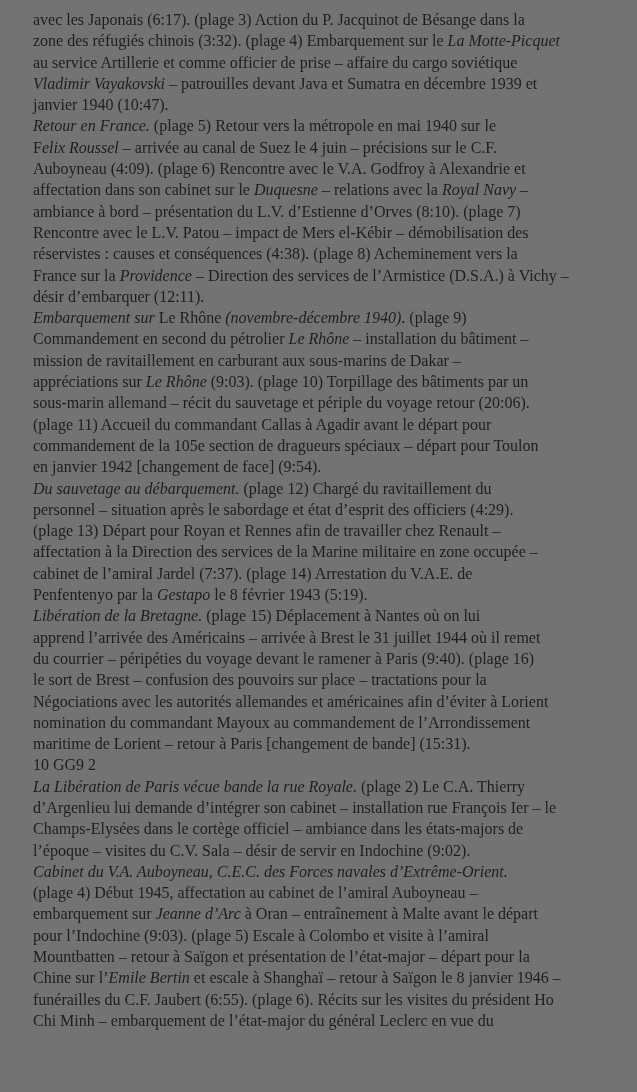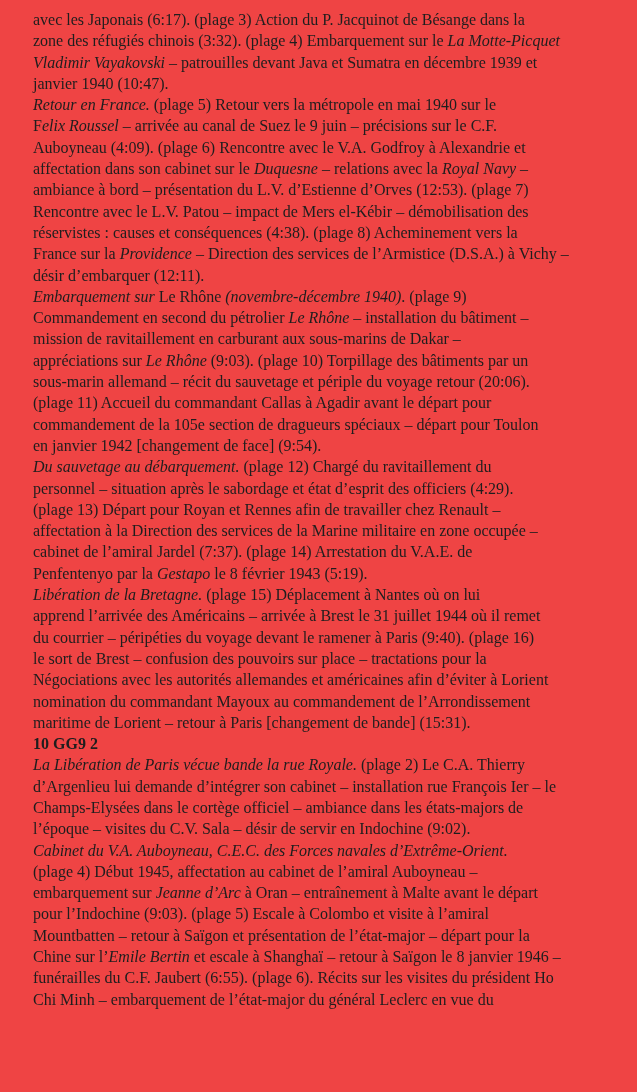--- a/index.html
+++ b/index.html
@@ -9,49 +9,50 @@
   }
   body {
     width: 637px;
     height: 1092px;
     overflow: hidden;
   }
   .doc-page {
     box-sizing: border-box;
     width: 637px;
     height: 1092px;
-    background: #ef4444;
+    background: #737373;
     padding: 9px 4px 0 33px;
     font-family: "Liberation Serif", "DejaVu Serif", serif;
     font-size: 16px;
     line-height: 21.3px;
     color: #1e1e1e;
   }
   .line {
     white-space: pre;
     height: 21.3px;
   }
   .seg-normal { font-style: normal; font-weight: normal; }
   .seg-italic { font-style: italic; font-weight: normal; font-family: Liberation Serif, serif; }
-  .seg-bold   { font-style: normal; font-weight: bold; }
+  .seg-bold   { font-style: normal; font-weight: normal; }
 </style>
 </head>
 <body>
 
 <main class="doc-page">
   <div id="document-body">
       <div class="line"><span class="seg-normal">avec les Japonais (6:17). (plage 3) Action du P. Jacquinot de Bésange dans la</span></div>
       <div class="line"><span class="seg-normal">zone des réfugiés chinois (3:32). (plage 4) Embarquement sur le </span><span class="seg-italic">La Motte-Picquet</span></div>
+      <div class="line"><span class="seg-normal">au service Artillerie et comme officier de prise – affaire du cargo soviétique</span></div>
       <div class="line"><span class="seg-italic">Vladimir Vayakovski</span><span class="seg-normal"> – patrouilles devant Java et Sumatra en décembre 1939 et</span></div>
       <div class="line"><span class="seg-normal">janvier 1940 (10:47).</span></div>
       <div class="line"><span class="seg-italic">Retour en France.</span><span class="seg-normal"> (plage 5) Retour vers la métropole en mai 1940 sur le</span></div>
-      <div class="line"><span class="seg-normal">F</span><span class="seg-italic">elix Roussel</span><span class="seg-normal"> – arrivée au canal de Suez le 9 juin – précisions sur le C.F.</span></div>
+      <div class="line"><span class="seg-normal">F</span><span class="seg-italic">elix Roussel</span><span class="seg-normal"> – arrivée au canal de Suez le 4 juin – précisions sur le C.F.</span></div>
       <div class="line"><span class="seg-normal">Auboyneau (4:09). (plage 6) Rencontre avec le V.A. Godfroy à Alexandrie et</span></div>
       <div class="line"><span class="seg-normal">affectation dans son cabinet sur le </span><span class="seg-italic">Duquesne</span><span class="seg-normal"> – relations avec la </span><span class="seg-italic">Royal Navy</span><span class="seg-normal"> –</span></div>
-      <div class="line"><span class="seg-normal">ambiance à bord – présentation du L.V. d’Estienne d’Orves (12:53). (plage 7)</span></div>
+      <div class="line"><span class="seg-normal">ambiance à bord – présentation du L.V. d’Estienne d’Orves (8:10). (plage 7)</span></div>
       <div class="line"><span class="seg-normal">Rencontre avec le L.V. Patou – impact de Mers el-Kébir – démobilisation des</span></div>
       <div class="line"><span class="seg-normal">réservistes : causes et conséquences (4:38). (plage 8) Acheminement vers la</span></div>
       <div class="line"><span class="seg-normal">France sur la </span><span class="seg-italic">Providence</span><span class="seg-normal"> – Direction des services de l’Armistice (D.S.A.) à Vichy –</span></div>
       <div class="line"><span class="seg-normal">désir d’embarquer (12:11).</span></div>
       <div class="line"><span class="seg-italic">Embarquement sur </span><span class="seg-normal">Le Rhône </span><span class="seg-italic">(novembre-décembre 1940)</span><span class="seg-normal">. (plage 9)</span></div>
       <div class="line"><span class="seg-normal">Commandement en second du pétrolier </span><span class="seg-italic">Le Rhône</span><span class="seg-normal"> – installation du bâtiment –</span></div>
       <div class="line"><span class="seg-normal">mission de ravitaillement en carburant aux sous-marins de Dakar –</span></div>
       <div class="line"><span class="seg-normal">appréciations sur </span><span class="seg-italic">Le Rhône</span><span class="seg-normal"> (9:03). (plage 10) Torpillage des bâtiments par un</span></div>
       <div class="line"><span class="seg-normal">sous-marin allemand – récit du sauvetage et périple du voyage retour (20:06).</span></div>
       <div class="line"><span class="seg-normal">(plage 11) Accueil du commandant Callas à Agadir avant le départ pour</span></div>

